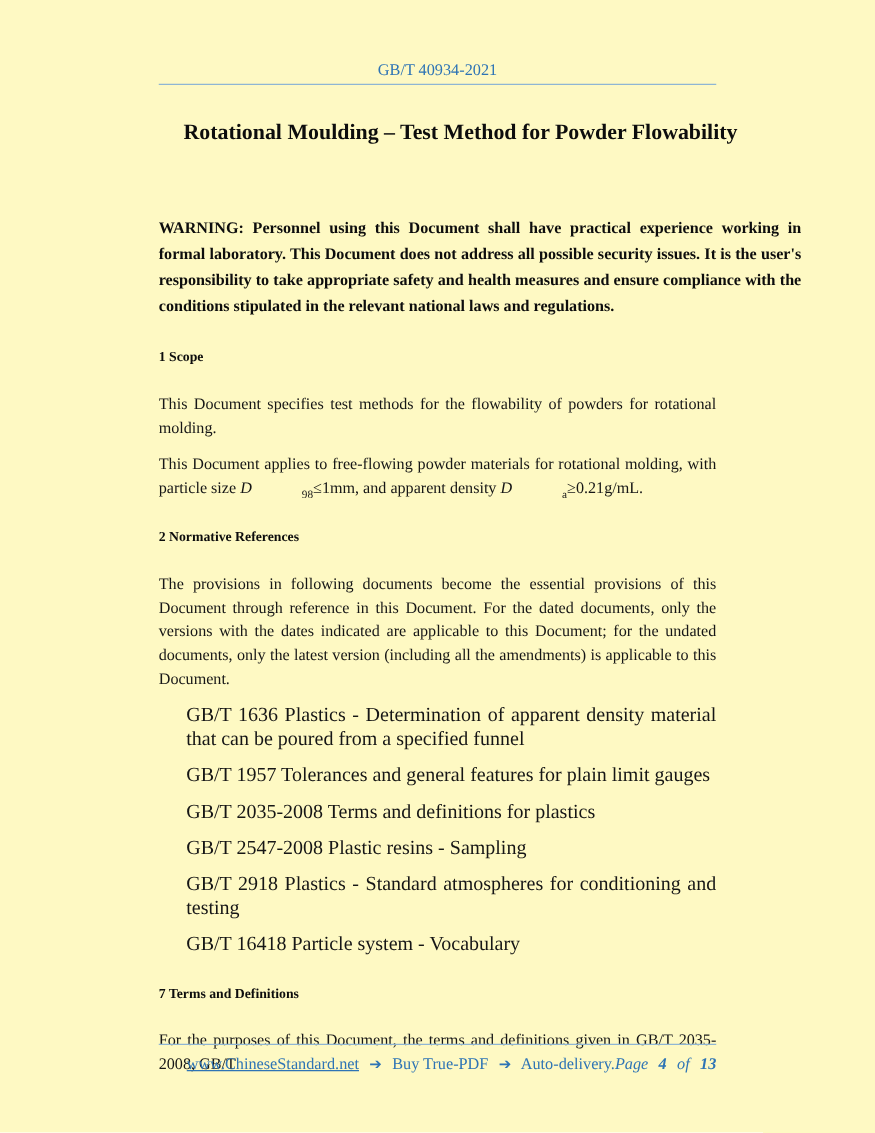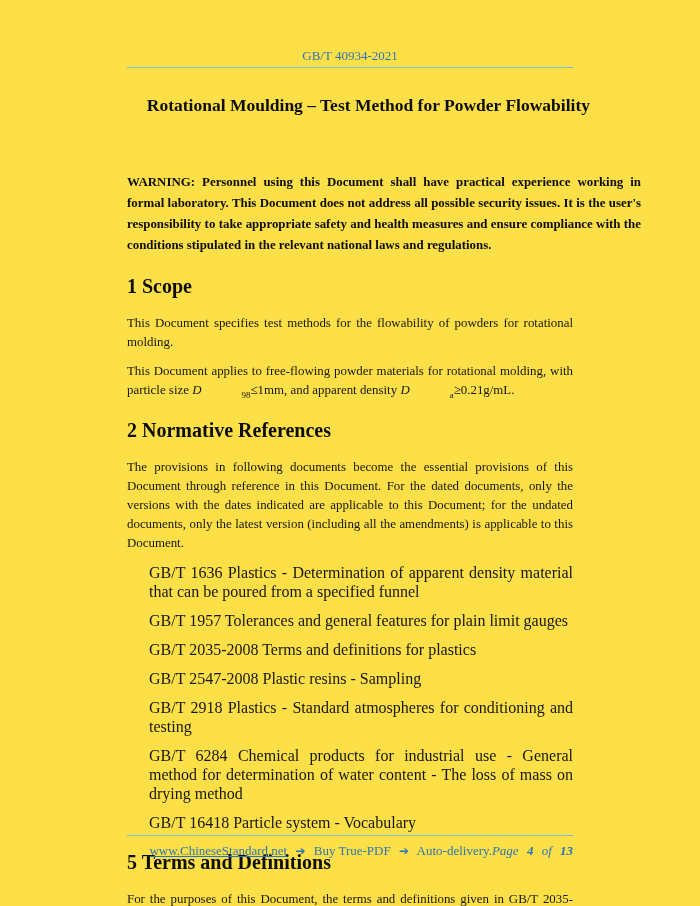--- a/index.html
+++ b/index.html
@@ -5,21 +5,21 @@
   * { margin: 0; padding: 0; box-sizing: border-box; }
   html, body { background: #ffffff; }
   body {
     width: 700px; height: 906px;
     font-family: "Liberation Serif", "DejaVu Serif", serif;
     color: #161616;
   }
   .page {
     position: relative;
     width: 700px; height: 906px;
-    background: #fde047;
+    background: #fef9c3;
     overflow: hidden;
   }
 
   
   .doc-header {
     padding-top: 48px;
     text-align: center;
     color: #2E74B5;
     font-size: 13px;
     line-height: 15px;
@@ -46,21 +46,21 @@
     font-weight: bold;
     font-size: 12.9px;
     line-height: 21px;
     text-align: justify;
     color: #0d0d0d;
   }
 
   
   .section-heading {
     margin: 20px 127px 18px 127px;
-    font-size: 20px;
+    font-size: 11px;
     font-weight: bold;
     line-height: 20px;
     color: #0d0d0d;
   }
 
   
   .para {
     margin: 10px 127px 0 127px;
     font-size: 12.9px;
     line-height: 19px;
@@ -128,24 +128,23 @@
   <p class="para"><span>This Document applies to free-flowing powder materials for rotational molding, with particle size </span><span class="var">D</span><sub>98</sub><span>≤1mm, and apparent density </span><span class="var">D</span><sub>a</sub><span>≥0.21g/mL.</span></p>
 
   <div class="section-heading">2 Normative References</div>
   <p class="para">The provisions in following documents become the essential provisions of this Document through reference in this Document. For the dated documents, only the versions with the dates indicated are applicable to this Document; for the undated documents, only the latest version (including all the amendments) is applicable to this Document.</p>
 
   <p class="ref-item">GB/T 1636 Plastics - Determination of apparent density material that can be poured from a specified funnel</p>
   <p class="ref-item">GB/T 1957 Tolerances and general features for plain limit gauges</p>
   <p class="ref-item">GB/T 2035-2008 Terms and definitions for plastics</p>
   <p class="ref-item">GB/T 2547-2008 Plastic resins - Sampling</p>
   <p class="ref-item">GB/T 2918 Plastics - Standard atmospheres for conditioning and testing</p>
-  <p class="ref-item">GB/T 6284 Chemical products for industrial use - General method for determination of water content - The loss of mass on drying method</p>
   <p class="ref-item">GB/T 16418 Particle system - Vocabulary</p>
 
-  <div class="section-heading">5 Terms and Definitions</div>
+  <div class="section-heading">7 Terms and Definitions</div>
   <p class="para">For the purposes of this Document, the terms and definitions given in GB/T 2035-2008, GB/T</p>
 
   <div class="footer-rule"></div>
   <div class="doc-footer">
     <div class="footer-left">
       <span class="site-link">www.ChineseStandard.net</span>
       <span class="arrow-icon">➔</span>
       <span>Buy True-PDF</span>
       <span class="arrow-icon">➔</span>
       <span>Auto-delivery.</span>

